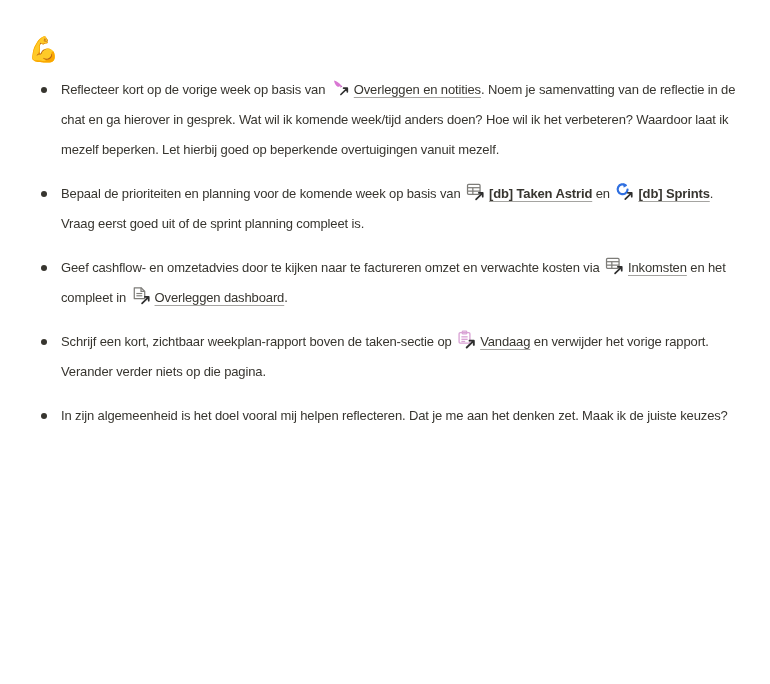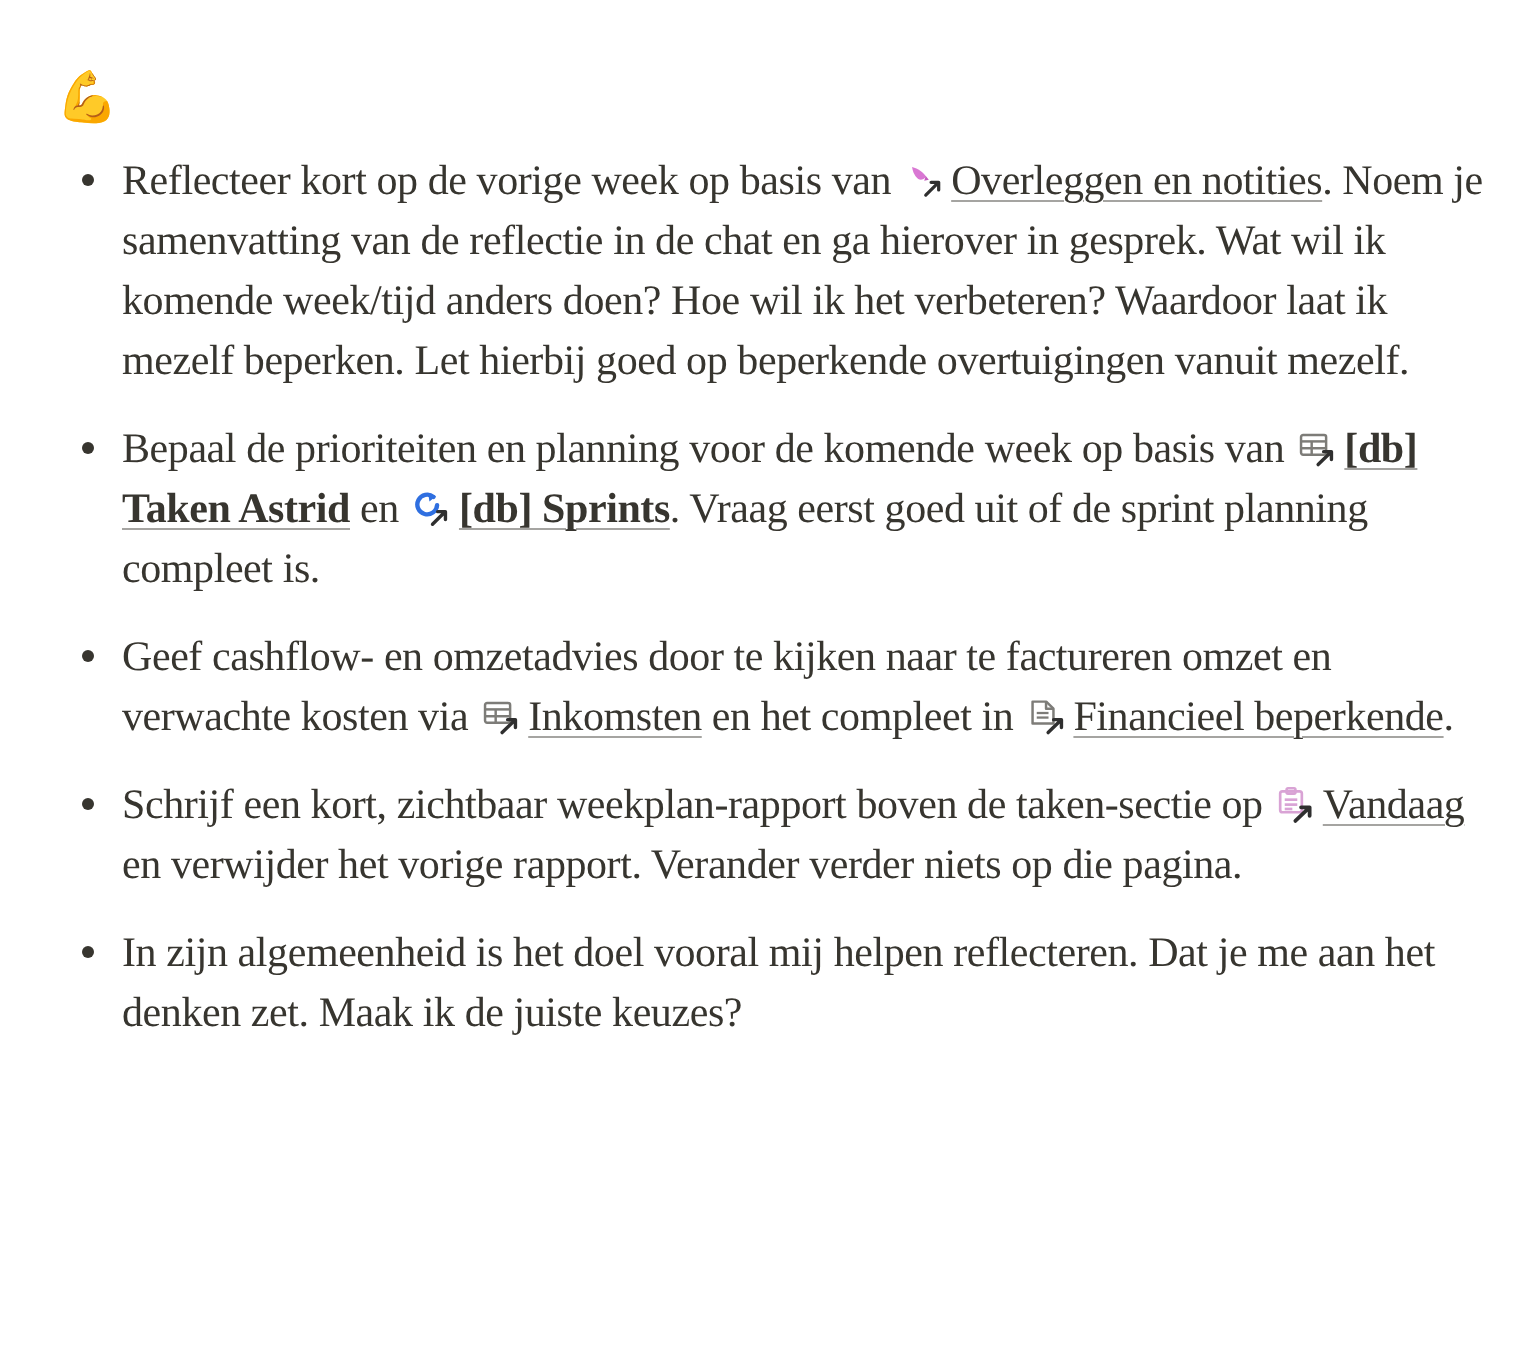--- a/index.html
+++ b/index.html
@@ -62,28 +62,27 @@
   }
 
   
   .bullet-list {
     margin: 0;
     padding: 4px 0 0 0;
     list-style: none;
   }
   .bullet-item {
     position: relative;
-    font-size: 21px;
+    font-size: 13px;
     line-height: 30px;
     letter-spacing: -0.01em;
     padding: 3px 0 3px 33px;
     margin: 0 0 8px 0;
     max-width: 716px;
     color: #37352f;
-    font-family: Liberation Serif, serif;
   }
   .bullet-item:last-child { margin-bottom: 16px; }
   .bullet-dot {
     position: absolute;
     left: 13px;
     top: 3px;
     width: 6px;
     height: 30px;
     display: flex;
     align-items: center;
@@ -163,21 +162,21 @@
       <path d="M10.6 18.2 L17.4 11.6 M13.5 11.4 L17.6 11.4 L17.6 15.5" stroke="#2f2f2f" stroke-width="1.8" fill="none" stroke-linecap="round" stroke-linejoin="round"></path>
     </svg>
   </span><span class="inline-link">Inkomsten</span><span> en het compleet in </span><span class="inline-icon">
     <svg viewBox="0 0 20 20" xmlns="http://www.w3.org/2000/svg" aria-hidden="true">
       <path d="M2.4 1.9 L9.6 1.9 L13.4 5.6 L13.4 13.4 L2.4 13.4 Z" fill="none" stroke="#7d7c78" stroke-width="1.3" stroke-linejoin="round"></path>
       <path d="M9.5 1.9 L9.5 5.7 L13.3 5.7" fill="none" stroke="#7d7c78" stroke-width="1.3" stroke-linejoin="round"></path>
       <line x1="4.6" y1="7.9" x2="10.8" y2="7.9" stroke="#7d7c78" stroke-width="1.2"></line>
       <line x1="4.6" y1="10.3" x2="10.8" y2="10.3" stroke="#7d7c78" stroke-width="1.2"></line>
       <path d="M10.6 18.2 L17.4 11.6 M13.5 11.4 L17.6 11.4 L17.6 15.5" stroke="#2f2f2f" stroke-width="1.8" fill="none" stroke-linecap="round" stroke-linejoin="round"></path>
     </svg>
-  </span><span class="inline-link">Financieel beperkende</span><span>.</span></li>
+  </span><span class="inline-link">Overleggen dashboard</span><span>.</span></li>
       <li class="bullet-item"><span class="bullet-dot"></span><span>Schrijf een kort, zichtbaar weekplan-rapport boven de taken-sectie op </span><span class="inline-icon">
     <svg viewBox="0 0 20 20" xmlns="http://www.w3.org/2000/svg" aria-hidden="true">
       <rect x="2.2" y="2.8" width="11.4" height="11.0" rx="1.2" fill="none" stroke="#d9a3d5" stroke-width="1.4"></rect>
       <rect x="5.6" y="1.2" width="4.6" height="2.8" rx="0.7" fill="none" stroke="#d9a3d5" stroke-width="1.4"></rect>
       <line x1="4.6" y1="7.2" x2="11.2" y2="7.2" stroke="#d9a3d5" stroke-width="1.4"></line>
       <line x1="4.6" y1="9.8" x2="11.2" y2="9.8" stroke="#d9a3d5" stroke-width="1.4"></line>
       <line x1="4.6" y1="12.1" x2="8.6" y2="12.1" stroke="#d9a3d5" stroke-width="1.4"></line>
       <path d="M10.2 18.4 L17.5 11.4 M13.2 11.2 L17.7 11.2 L17.7 15.7" stroke="#2f2f2f" stroke-width="2.0" fill="none" stroke-linecap="round" stroke-linejoin="round"></path>
     </svg>
   </span><span class="inline-link">Vandaag</span><span> en verwijder het vorige rapport. Verander verder niets op die pagina.</span></li>

